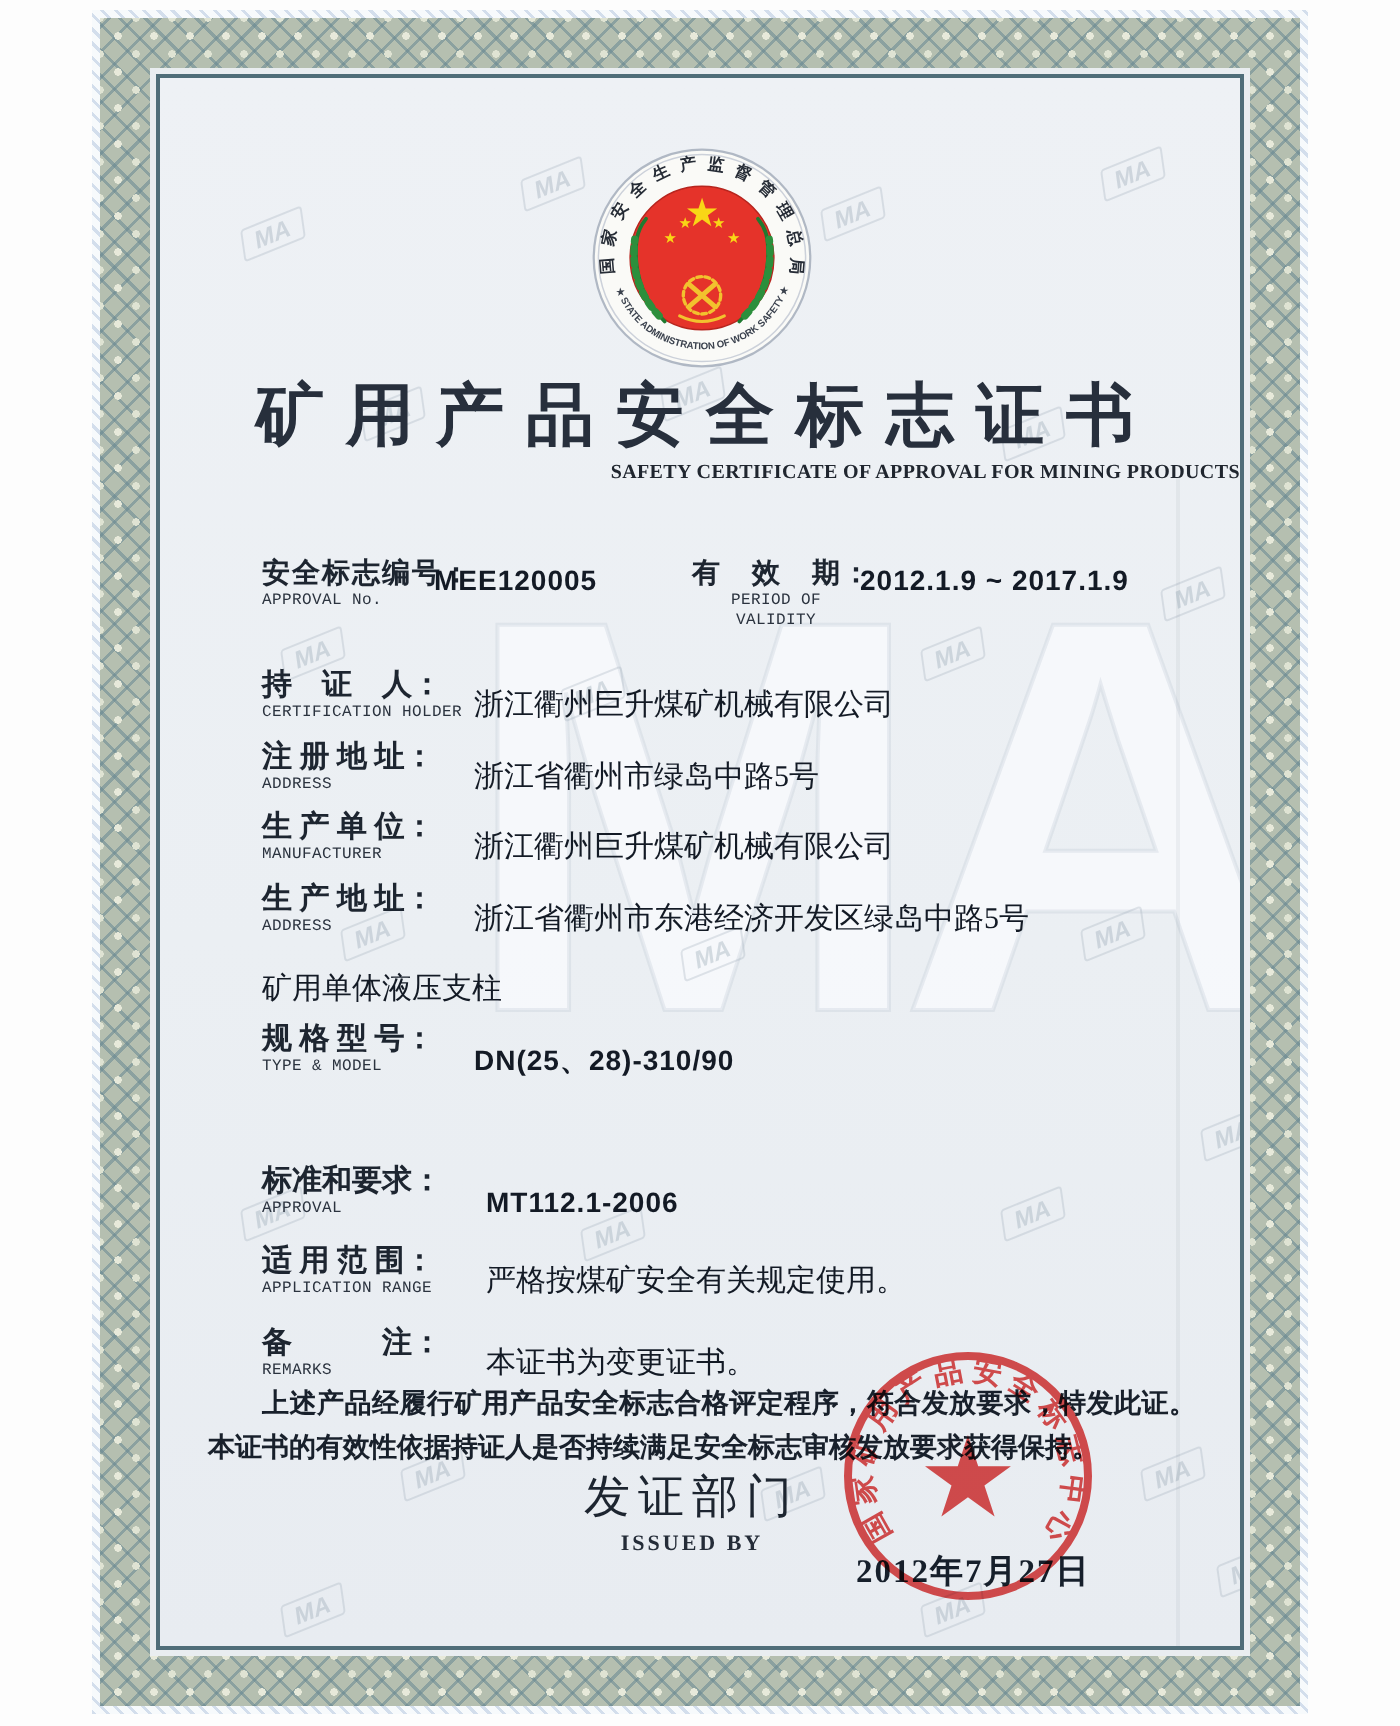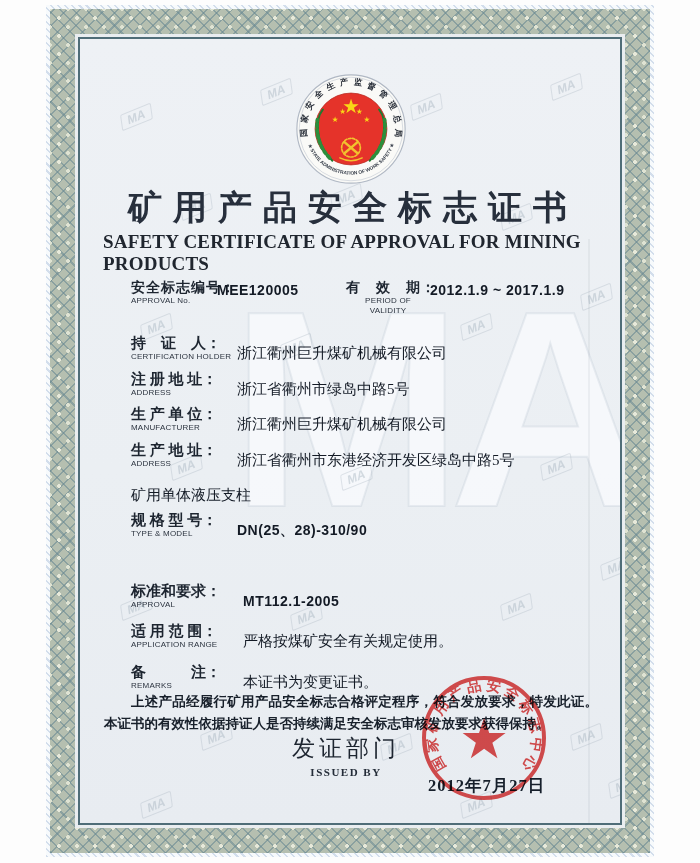--- a/index.html
+++ b/index.html
@@ -28,25 +28,25 @@
           font-weight:bold;font-size:280px;line-height:1;letter-spacing:-14px;
           color:rgba(249,251,253,.72);-webkit-text-stroke:2px rgba(172,186,199,.22);pointer-events:none;}
   .wm{position:absolute;z-index:0;font-family:"Liberation Sans",sans-serif;font-weight:bold;font-size:12px;
       color:rgba(158,172,186,.40);border:1px solid rgba(158,172,186,.30);border-radius:2px;
       padding:0 6px;transform:rotate(-22deg) skewX(-14deg);pointer-events:none;}
   .fold{position:absolute;left:508px;top:200px;bottom:0;width:2px;background:rgba(90,105,120,.07);z-index:1;}
   
   .emblem{position:absolute;left:215px;top:34px;z-index:2;}
   .title{position:absolute;top:146px;left:0;width:100%;text-align:center;z-index:2;
          font-size:34px;font-weight:bold;letter-spacing:11px;padding-left:6px;box-sizing:border-box;color:#272f3c;}
-  .subtitle{position:absolute;top:192px;left:0;width:100%;text-align:left;z-index:2;
-            font-size:19px;font-weight:bold;letter-spacing:.2px;color:#20262f;padding-left:23px;}
+  .subtitle{position:absolute;top:192px;left:0;width:100%;text-align:right;z-index:2;
+            font-size:10px;font-weight:bold;letter-spacing:.2px;color:#20262f;}
   
   .zh{display:block;font-size:15px;font-weight:bold;color:#1d2530;line-height:17px;white-space:nowrap;}
-  .en{font-size:8px;font-family:Liberation Sans, sans-serif;color:#2b333f;letter-spacing:.2px;line-height:10px;}
+  .en{font-size:8px;font-family:Liberation Mono, monospace;color:#2b333f;letter-spacing:.2px;line-height:10px;}
   .val{font-size:15px;color:#131a25;line-height:18px;white-space:nowrap;font-weight:500;}
   .mono{font-family:Liberation Sans, sans-serif;font-weight:600;font-size:14px;letter-spacing:.5px;}
   .approval{position:absolute;top:240px;left:51px;display:flex;z-index:2;}
   .approval .lbl{flex:none;}
   .approval .zh{font-size:14px;letter-spacing:1px;}
   .g1-lbl{width:86px;}
   .g1-val{width:129px;padding-top:2px;}
   .g2-lbl{width:84px;text-align:center;}
   .g2-val{padding-top:2px;}
   .fields{position:absolute;left:51px;right:8px;z-index:2;}
@@ -199,21 +199,21 @@
                   </div>
                   <div class="val mono">DN(25、28)-310/90</div>
                 </div>
               </div>
             <div class="fields" id="fields-standards">
                 <div class="frow">
                   <div class="lbl">
                     <span class="zh">标准和要求：</span>
                     <div class="en">APPROVAL</div>
                   </div>
-                  <div class="val mono">MT112.1-2005</div>
+                  <div class="val mono">MT112.1-2006</div>
                 </div>
                 <div class="frow">
                   <div class="lbl">
                     <span class="zh">适 用 范 围：</span>
                     <div class="en">APPLICATION RANGE</div>
                   </div>
                   <div class="val">严格按煤矿安全有关规定使用。</div>
                 </div>
                 <div class="frow">
                   <div class="lbl">

